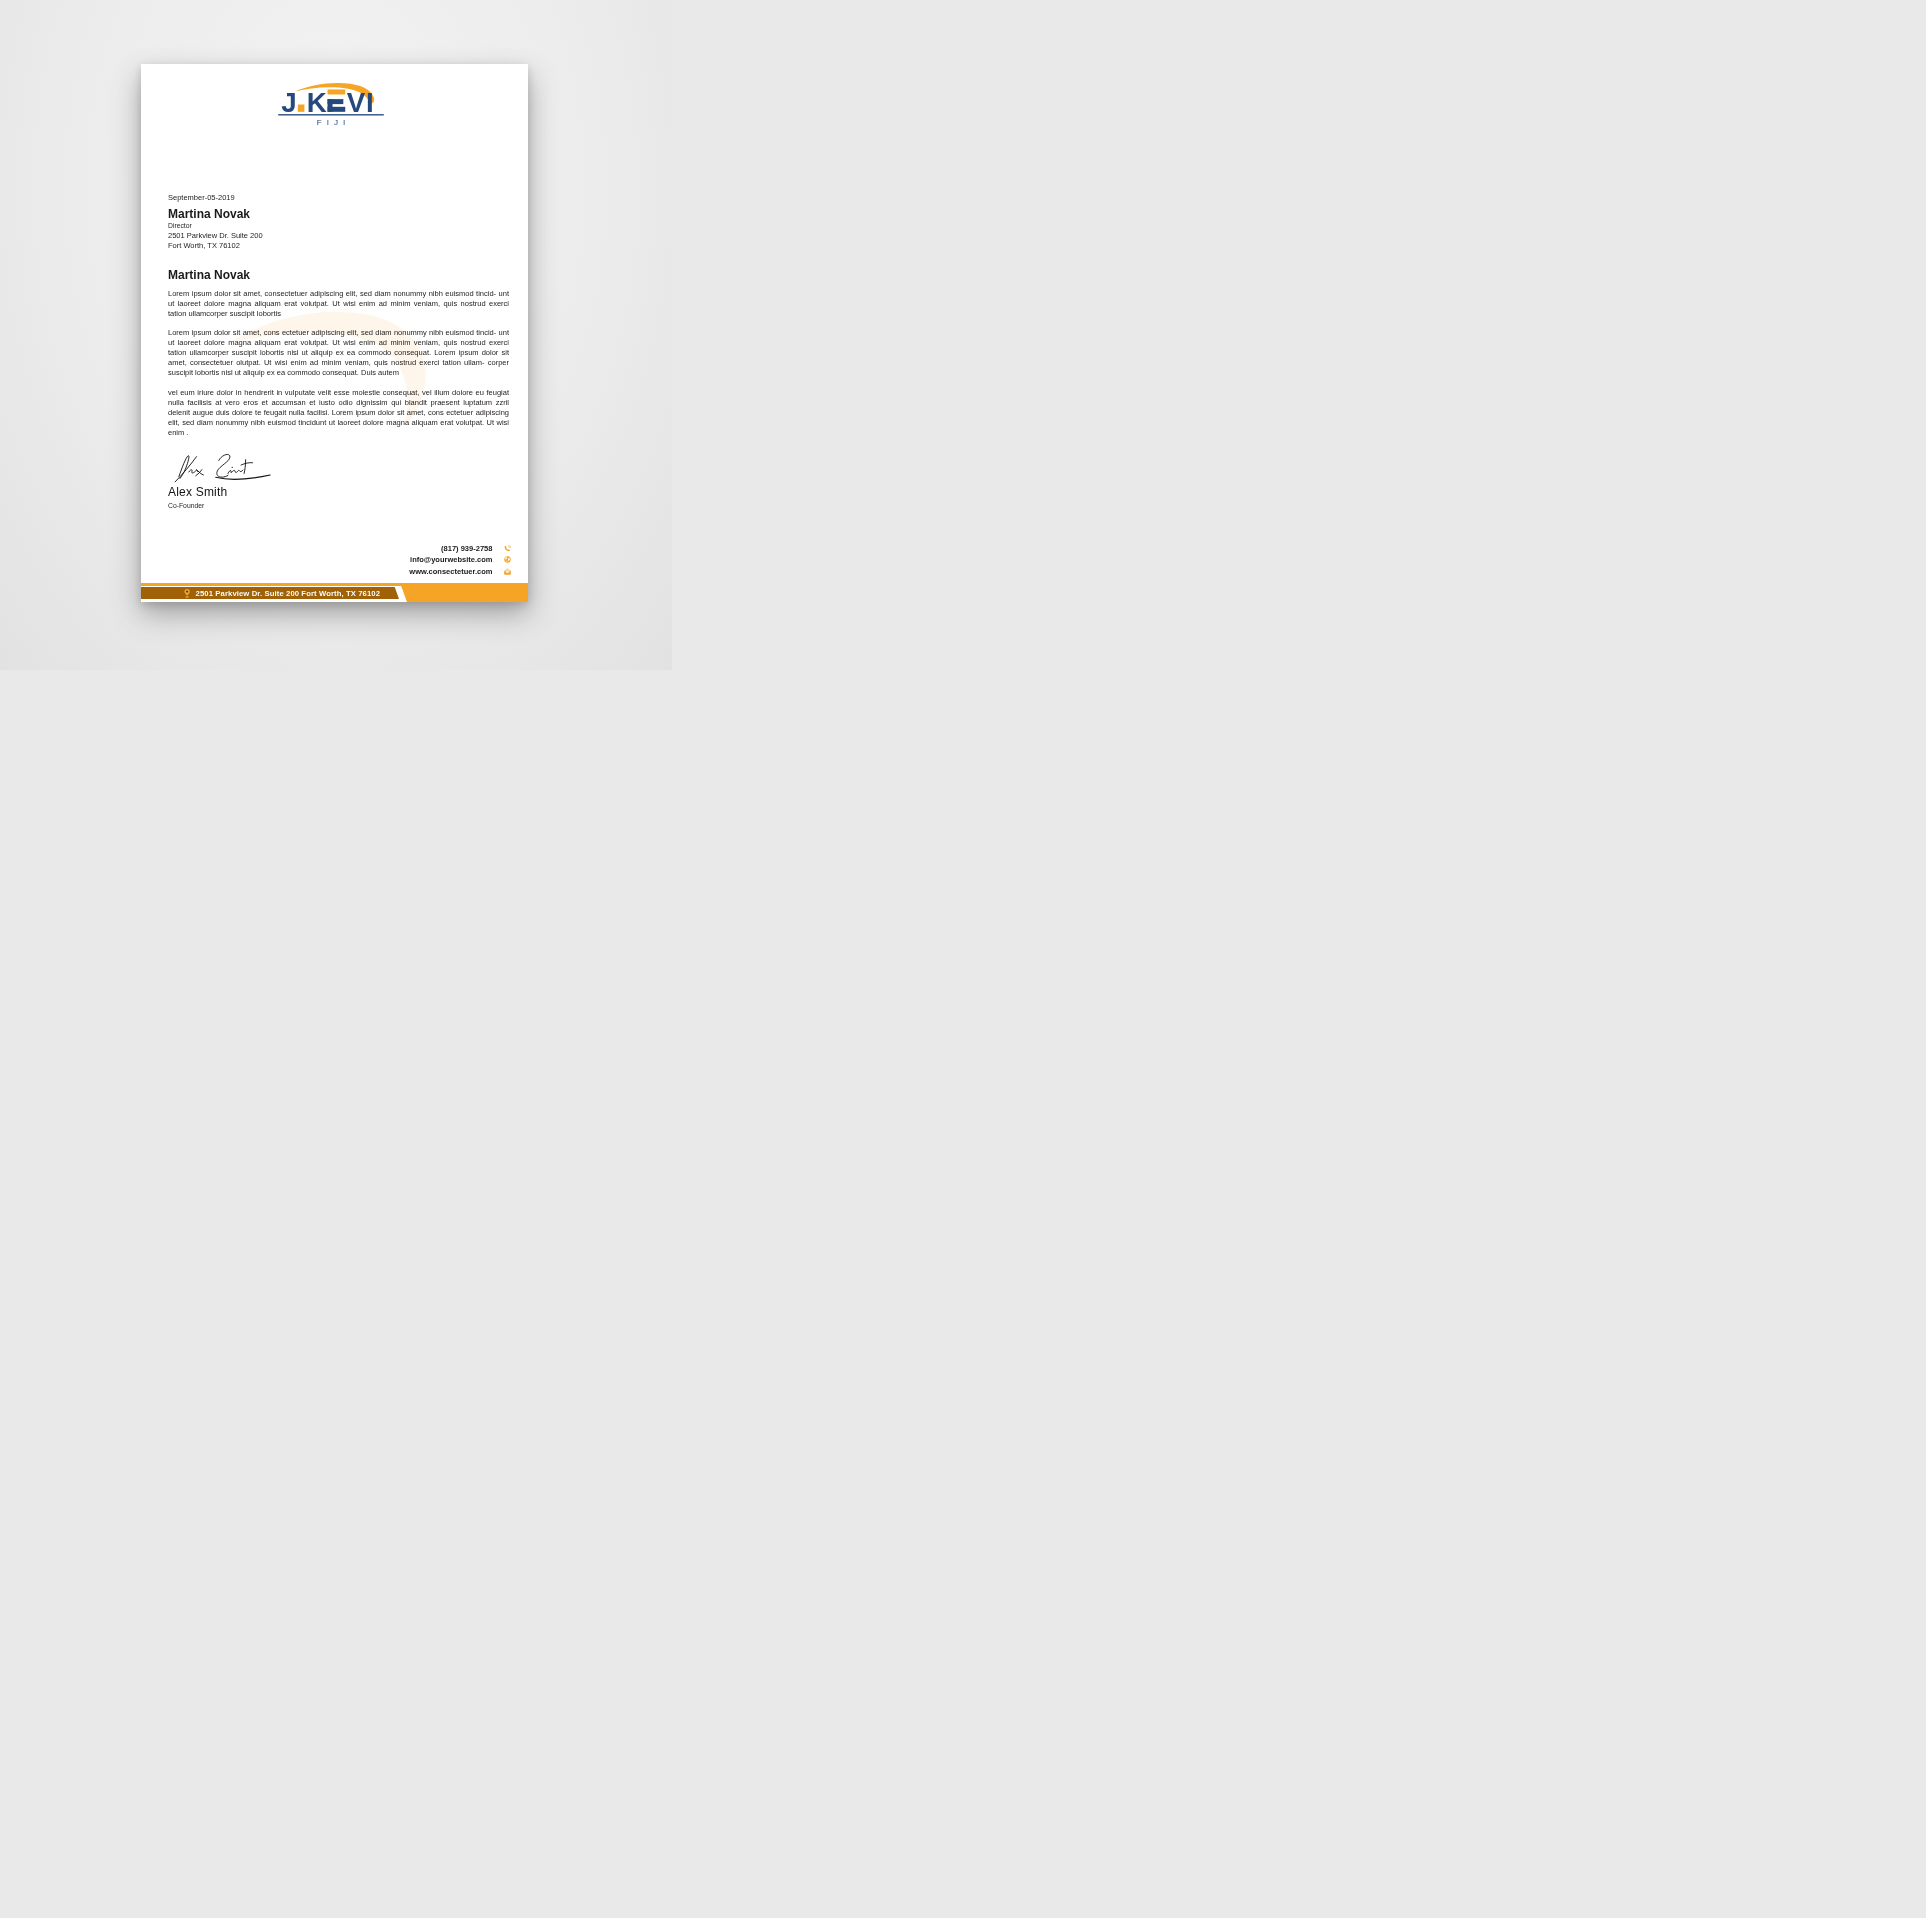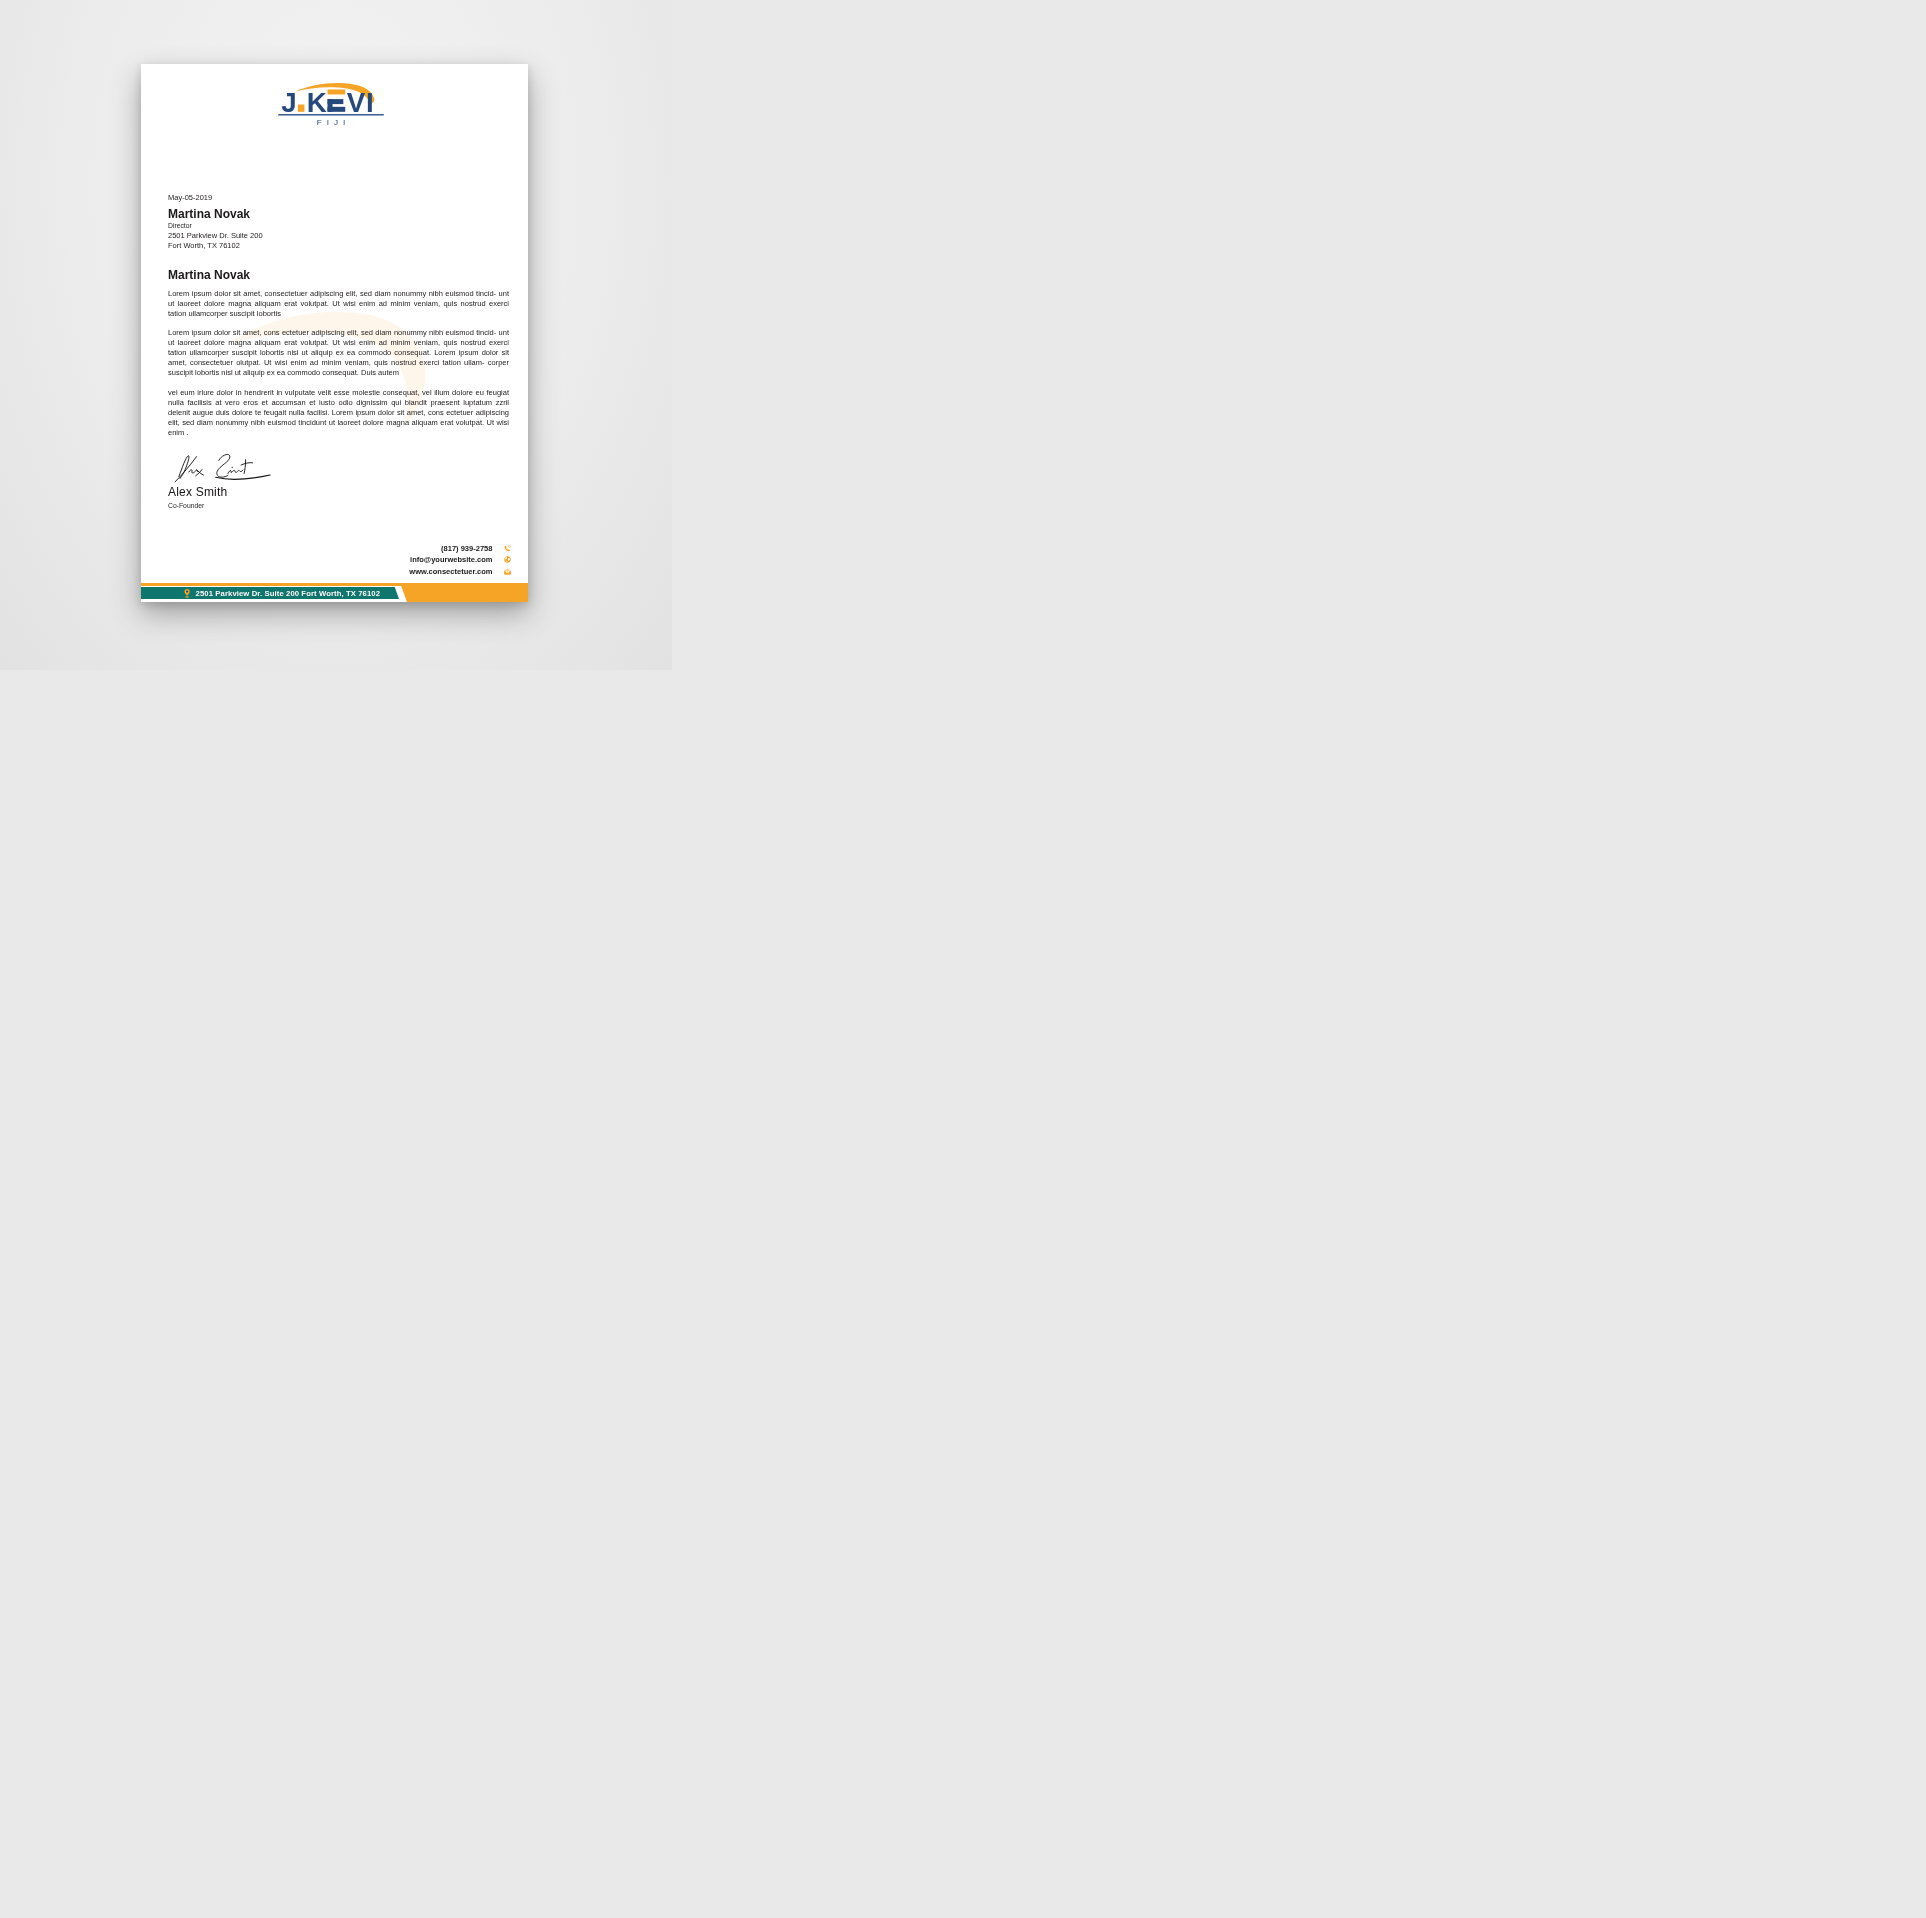--- a/index.html
+++ b/index.html
@@ -39,21 +39,21 @@
   .signed-name  { left:27px; top:421px; font-size:12px; font-weight:normal; color:#161314; letter-spacing:0.2px; }
   .signed-title { left:27px; top:438px; font-size:6.8px; color:#272324; }
   
   .contact { right:16.6px; top:480px; display:flex; flex-direction:column; align-items:flex-end; gap:2.3px; }
   .contact-row { display:flex; align-items:center; gap:12px; font-size:7.5px; font-weight:bold; color:#1b1819; height:9px; }
   .contact-row svg { flex:0 0 auto; }
   
   .footer-orange { left:0; right:0; top:519px; bottom:0; background:#f6a426; }
   .footer-white  { left:0; top:522px; bottom:0; width:266px; background:#ffffff;
                    clip-path:polygon(0 0, 97.8% 0, 100% 100%, 0 100%); }
-  .footer-blue   { left:0; top:523px; height:12px; width:258px; background:#0f766e;
+  .footer-blue   { left:0; top:523px; height:12px; width:258px; background:#a16207;
                    clip-path:polygon(0 0, 98.35% 0, 100% 100%, 0 100%);
                    display:flex; align-items:center; }
   .footer-pin    { margin-left:43px; }
   .footer-address { margin-left:5.4px; color:#ffffff; font-size:7.7px; font-weight:bold; letter-spacing:0.1px;
                     text-shadow:0 0.4px 0.4px rgba(0,0,0,.25); }
 </style>
 </head>
 <body>
 
 <div class="stage">
@@ -82,21 +82,21 @@
       <rect x="18" y="86" width="274" height="3.5" fill="#25497d"></rect>
 
       <text x="118" y="113" font-family="Liberation Sans, sans-serif" font-size="21" letter-spacing="13" fill="#25497d">FIJI</text>
     </svg>
 
     <svg class="watermark" viewBox="0 0 310 150" preserveAspectRatio="none" aria-hidden="true">
       <path d="M62,37 C100,14 155,2 205,10 C240,16 262,34 267,60 C270,86 258,108 244,118
                C252,98 250,70 232,50 C210,28 150,20 62,37 Z" fill="#f6a426"></path>
     </svg>
 
-    <div class="abs txt date-line">May-05-2019</div>
+    <div class="abs txt date-line">September-05-2019</div>
 
     <div class="abs recipient">
       <div class="recipient-name">Martina Novak</div>
       <div class="txt recipient-title">Director</div>
     </div>
 
     <div class="abs txt address-block">
       <div>2501 Parkview Dr. Suite 200</div>
       <div>Fort Worth, TX 76102</div>
     </div>

